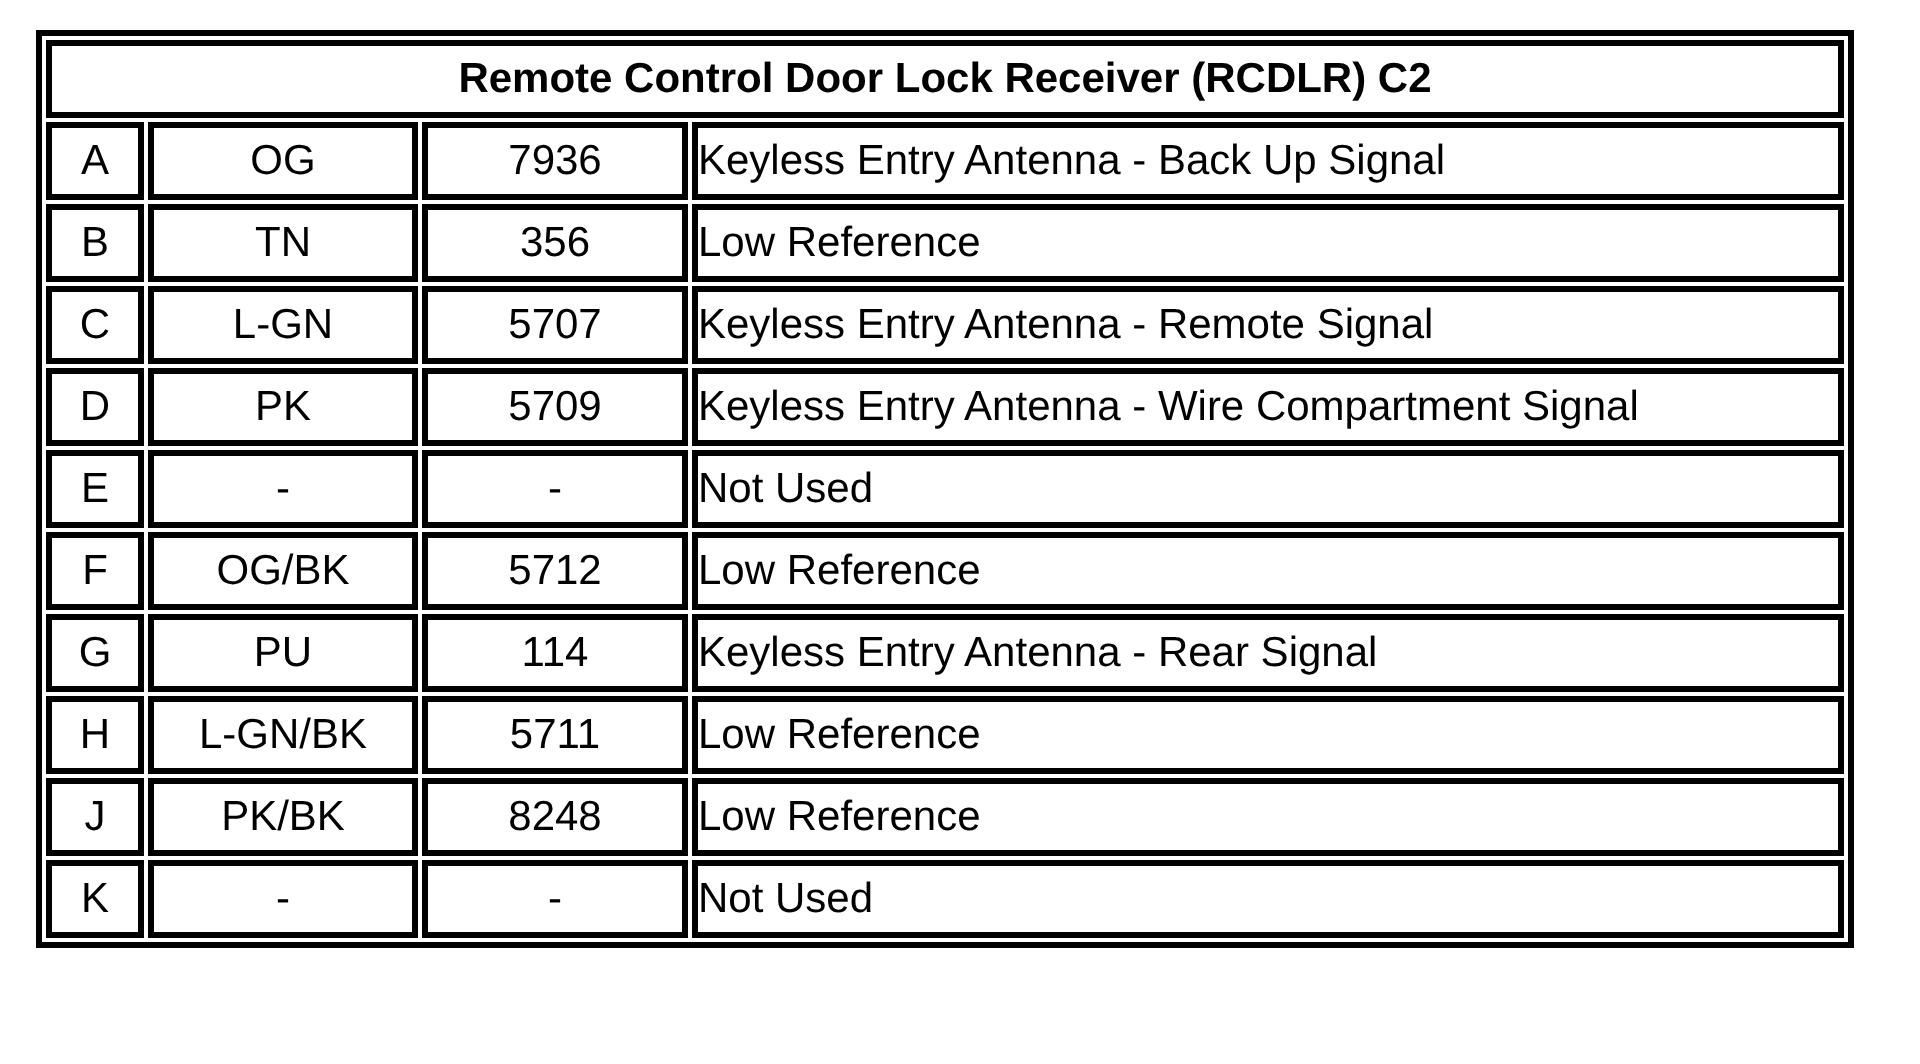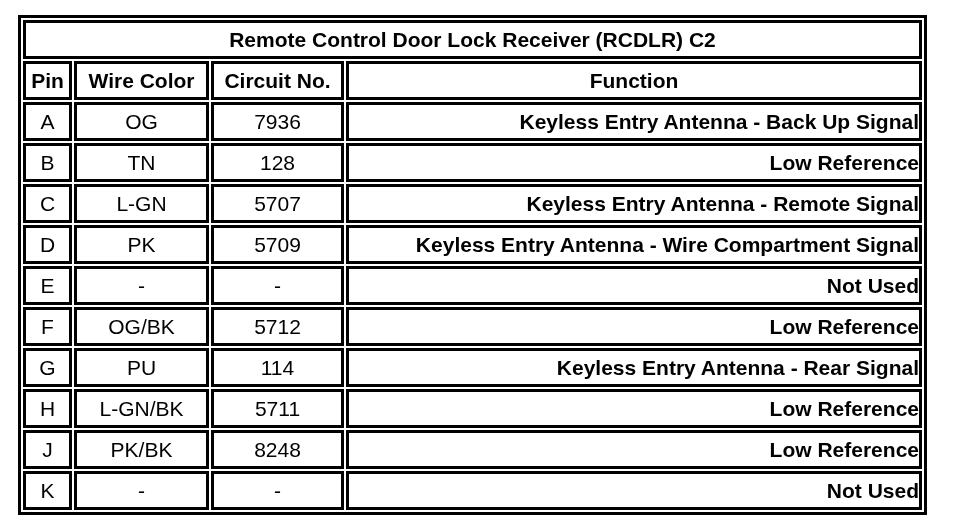--- a/index.html
+++ b/index.html
@@ -47,62 +47,56 @@
   th.col-head {
     font-size: 22px;
     font-weight: bold;
     text-align: center;
   }
   td.c-pin, td.c-wire, td.c-circuit {
     text-align: center;
     font-weight: normal;
   }
   td.c-func {
-    text-align: right;
+    text-align: left;
     padding-left: 5px;
-    font-weight: bold;
+    font-weight: normal;
   }
   col.w-pin      { width: 49px;  }
   col.w-wire     { width: 135px; }
   col.w-circuit  { width: 133px; }
   col.w-func     { width: auto;  }
 </style>
 </head>
 <body>
 
 <table class="pinout">
   <colgroup>
     <col class="w-pin">
     <col class="w-wire">
     <col class="w-circuit">
     <col class="w-func">
   </colgroup>
   <thead>
     <tr>
       <th class="title-cell" colspan="4">Remote Control Door Lock Receiver (RCDLR) C2</th>
     </tr>
-    <tr>
-      <th class="col-head">Pin</th>
-      <th class="col-head">Wire Color</th>
-      <th class="col-head">Circuit No.</th>
-      <th class="col-head">Function</th>
-    </tr>
   </thead>
   <tbody id="pinout-body">
 
   <tr>
         <td class="c-pin">A</td>
         <td class="c-wire">OG</td>
         <td class="c-circuit">7936</td>
         <td class="c-func">Keyless Entry Antenna - Back Up Signal</td>
       </tr>
       <tr>
         <td class="c-pin">B</td>
         <td class="c-wire">TN</td>
-        <td class="c-circuit">128</td>
+        <td class="c-circuit">356</td>
         <td class="c-func">Low Reference</td>
       </tr>
       <tr>
         <td class="c-pin">C</td>
         <td class="c-wire">L-GN</td>
         <td class="c-circuit">5707</td>
         <td class="c-func">Keyless Entry Antenna - Remote Signal</td>
       </tr>
       <tr>
         <td class="c-pin">D</td>

